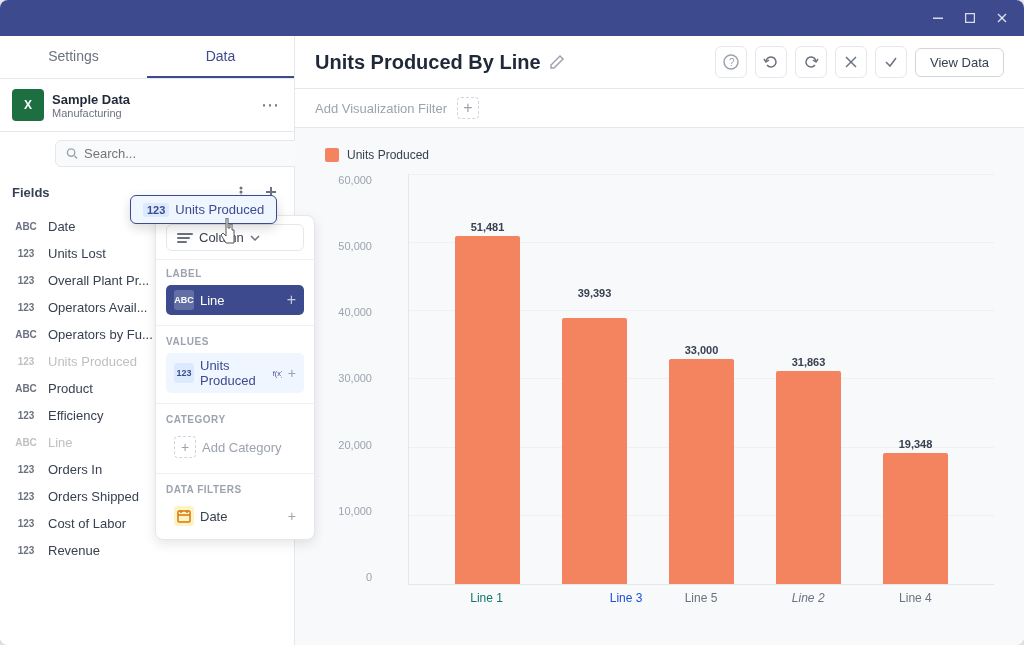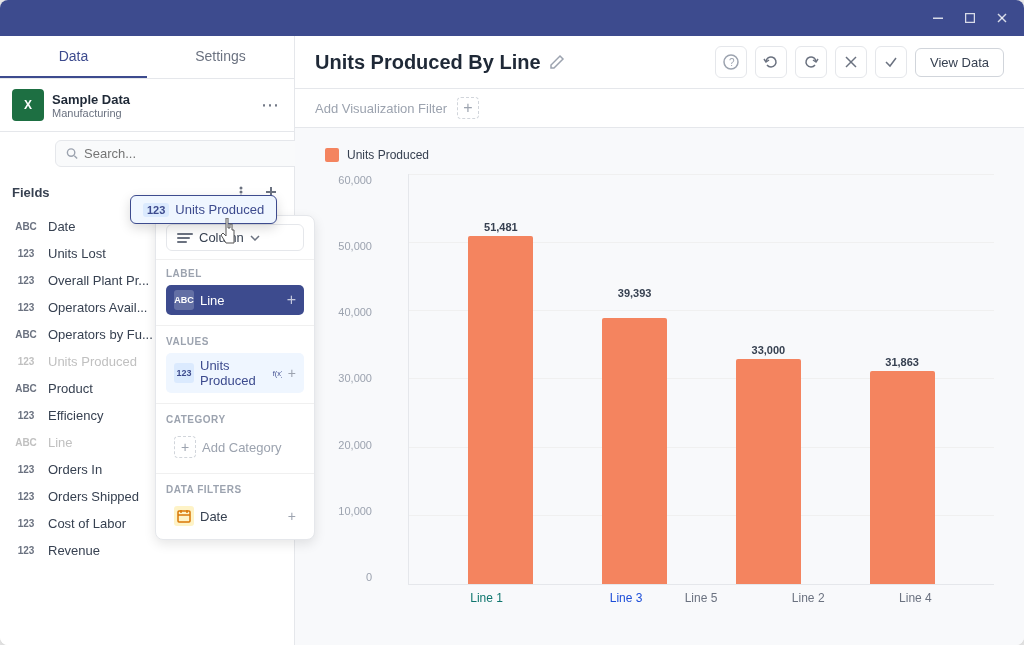--- a/index.html
+++ b/index.html
@@ -119,22 +119,22 @@
           </svg>
       </button>
     </div>
   </div>
 
   <div class="main-content">
 
     <div class="left-panel">
 
       <div class="tabs">
+        <div class="tab">Settings</div>
         <div class="tab active">Data</div>
-        <div class="tab">Settings</div>
       </div>
 
       <div class="data-source">
         <div class="excel-icon">X</div>
         <div class="data-source-info">
           <div class="data-source-name">Sample Data</div>
           <div class="data-source-type">Manufacturing</div>
         </div>
         <button class="more-btn">⋯</button>
       </div>
@@ -402,28 +402,32 @@
                   <div style="flex:1;display:flex;flex-direction:column;align-items:center;justify-content:flex-end;height:100%;">
                     <span style="font-size:11px;color:#374151;font-weight:600;margin-bottom:3px;">33,000</span>
                     <div style="background:#f4845f;border-radius:2px 2px 0 0;width:65px;height:55%;"></div>
                   </div>
 
                   <div style="flex:1;display:flex;flex-direction:column;align-items:center;justify-content:flex-end;height:100%;">
                     <span style="font-size:11px;color:#374151;font-weight:600;margin-bottom:3px;">31,863</span>
                     <div style="background:#f4845f;border-radius:2px 2px 0 0;width:65px;height:52%;"></div>
                   </div>
 
+                  <div style="flex:1;display:flex;flex-direction:column;align-items:center;justify-content:flex-end;height:100%;">
+                    <span style="font-size:11px;color:#374151;font-weight:600;margin-bottom:3px;">19,348</span>
+                    <div style="background:#f4845f;border-radius:2px 2px 0 0;width:65px;height:32%;"></div>
+                  </div>
                 </div>
               </div>
 
               <div style="display:flex;padding:6px 30px;gap:10px;">
                 <div style="flex:1;text-align:center;font-size:12px;color:#0f766e;">Line 1</div>
                 <div style="flex:1;text-align:right;font-size:12px;color:#1d4ed8;">Line 3</div>
                 <div style="flex:1;text-align:center;font-size:12px;color:#6b7280;">Line 5</div>
-                <div style="flex:1;text-align:center;font-size:12px;color:#6b7280;">Line 2</div>
+                <div style="flex:1;text-align:center;font-size:12px;color:#6b7280;font-style:italic;">Line 2</div>
                 <div style="flex:1;text-align:center;font-size:12px;color:#6b7280;">Line 4</div>
               </div>
             </div>
           </div>
         </div>
       </div>
     </div>
   </div>
 
   <div class="drag-ghost">

